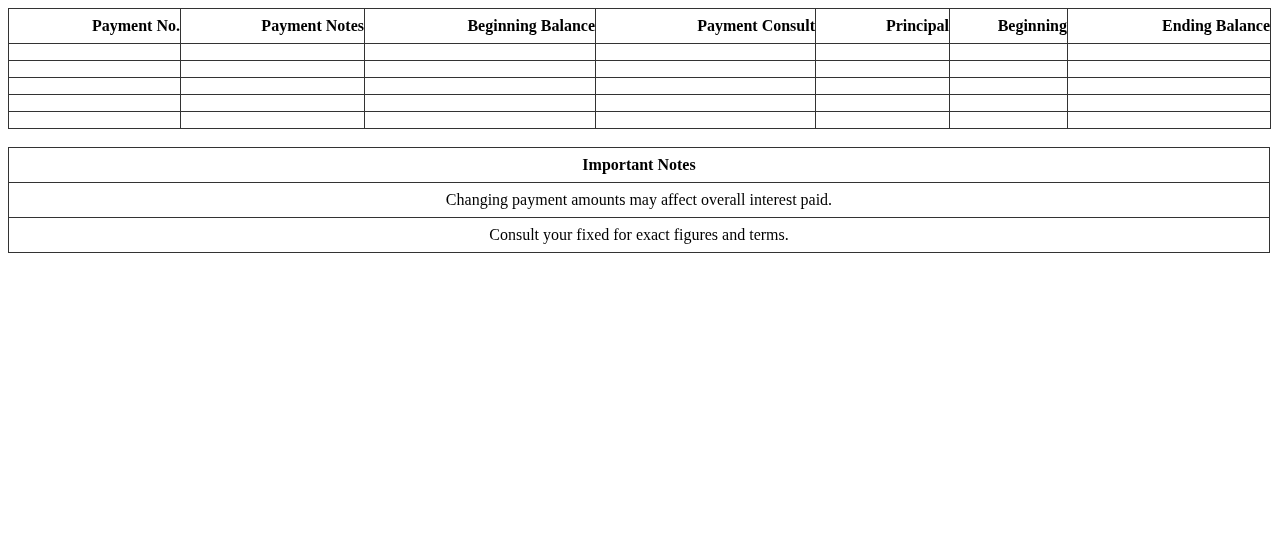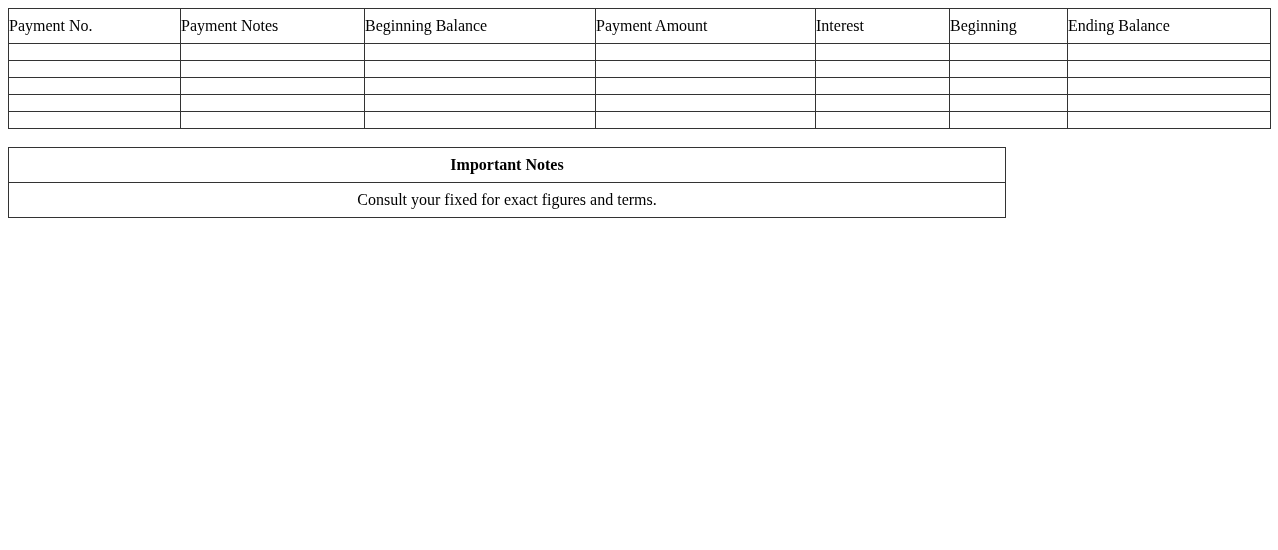--- a/index.html
+++ b/index.html
@@ -12,33 +12,33 @@
       height: 550px;
       position: relative;
       font-family: "Liberation Serif", "DejaVu Serif", serif;
       color: #000;
       overflow: hidden;
     }
     table {
       border-collapse: collapse;
       position: absolute;
       left: 8px;
-      width: 998px;
+      width: 1262px;
       table-layout: fixed;
     }
     td, th {
       border: 1px solid #333333;
       padding: 0;
       font-size: 16px;
     }
     #schedule { top: 8px; }
     #schedule th {
       height: 34px;
-      font-weight: normal;
-      text-align: left;
+      font-weight: bold;
+      text-align: right;
       vertical-align: middle;
     }
     #schedule td {
       height: 16px;
     }
     #notes { top: 147px; }
     #notes th, #notes td {
       height: 34px;
       text-align: center;
       vertical-align: middle;
@@ -57,22 +57,22 @@
       <col style="width: 220px;">
       <col style="width: 134px;">
       <col style="width: 118px;">
       <col style="width: 203px;">
     </colgroup>
   <thead>
     <tr>
       <th>Payment No.</th>
       <th>Payment Notes</th>
       <th>Beginning Balance</th>
-      <th>Payment Amount</th>
-      <th>Interest</th>
+      <th>Payment Consult</th>
+      <th>Principal</th>
       <th>Beginning</th>
       <th>Ending Balance</th>
     </tr>
   </thead>
   <tbody id="schedule-body">
       <tr>
         <td></td>
         <td></td>
         <td></td>
         <td></td>
@@ -120,16 +120,19 @@
 </table>
 
 <table id="notes">
   <thead>
     <tr>
       <th>Important Notes</th>
     </tr>
   </thead>
   <tbody>
     <tr>
+      <td>Changing payment amounts may affect overall interest paid.</td>
+    </tr>
+    <tr>
       <td>Consult your fixed for exact figures and terms.</td>
     </tr>
   </tbody>
 </table>
 
 </body></html>

